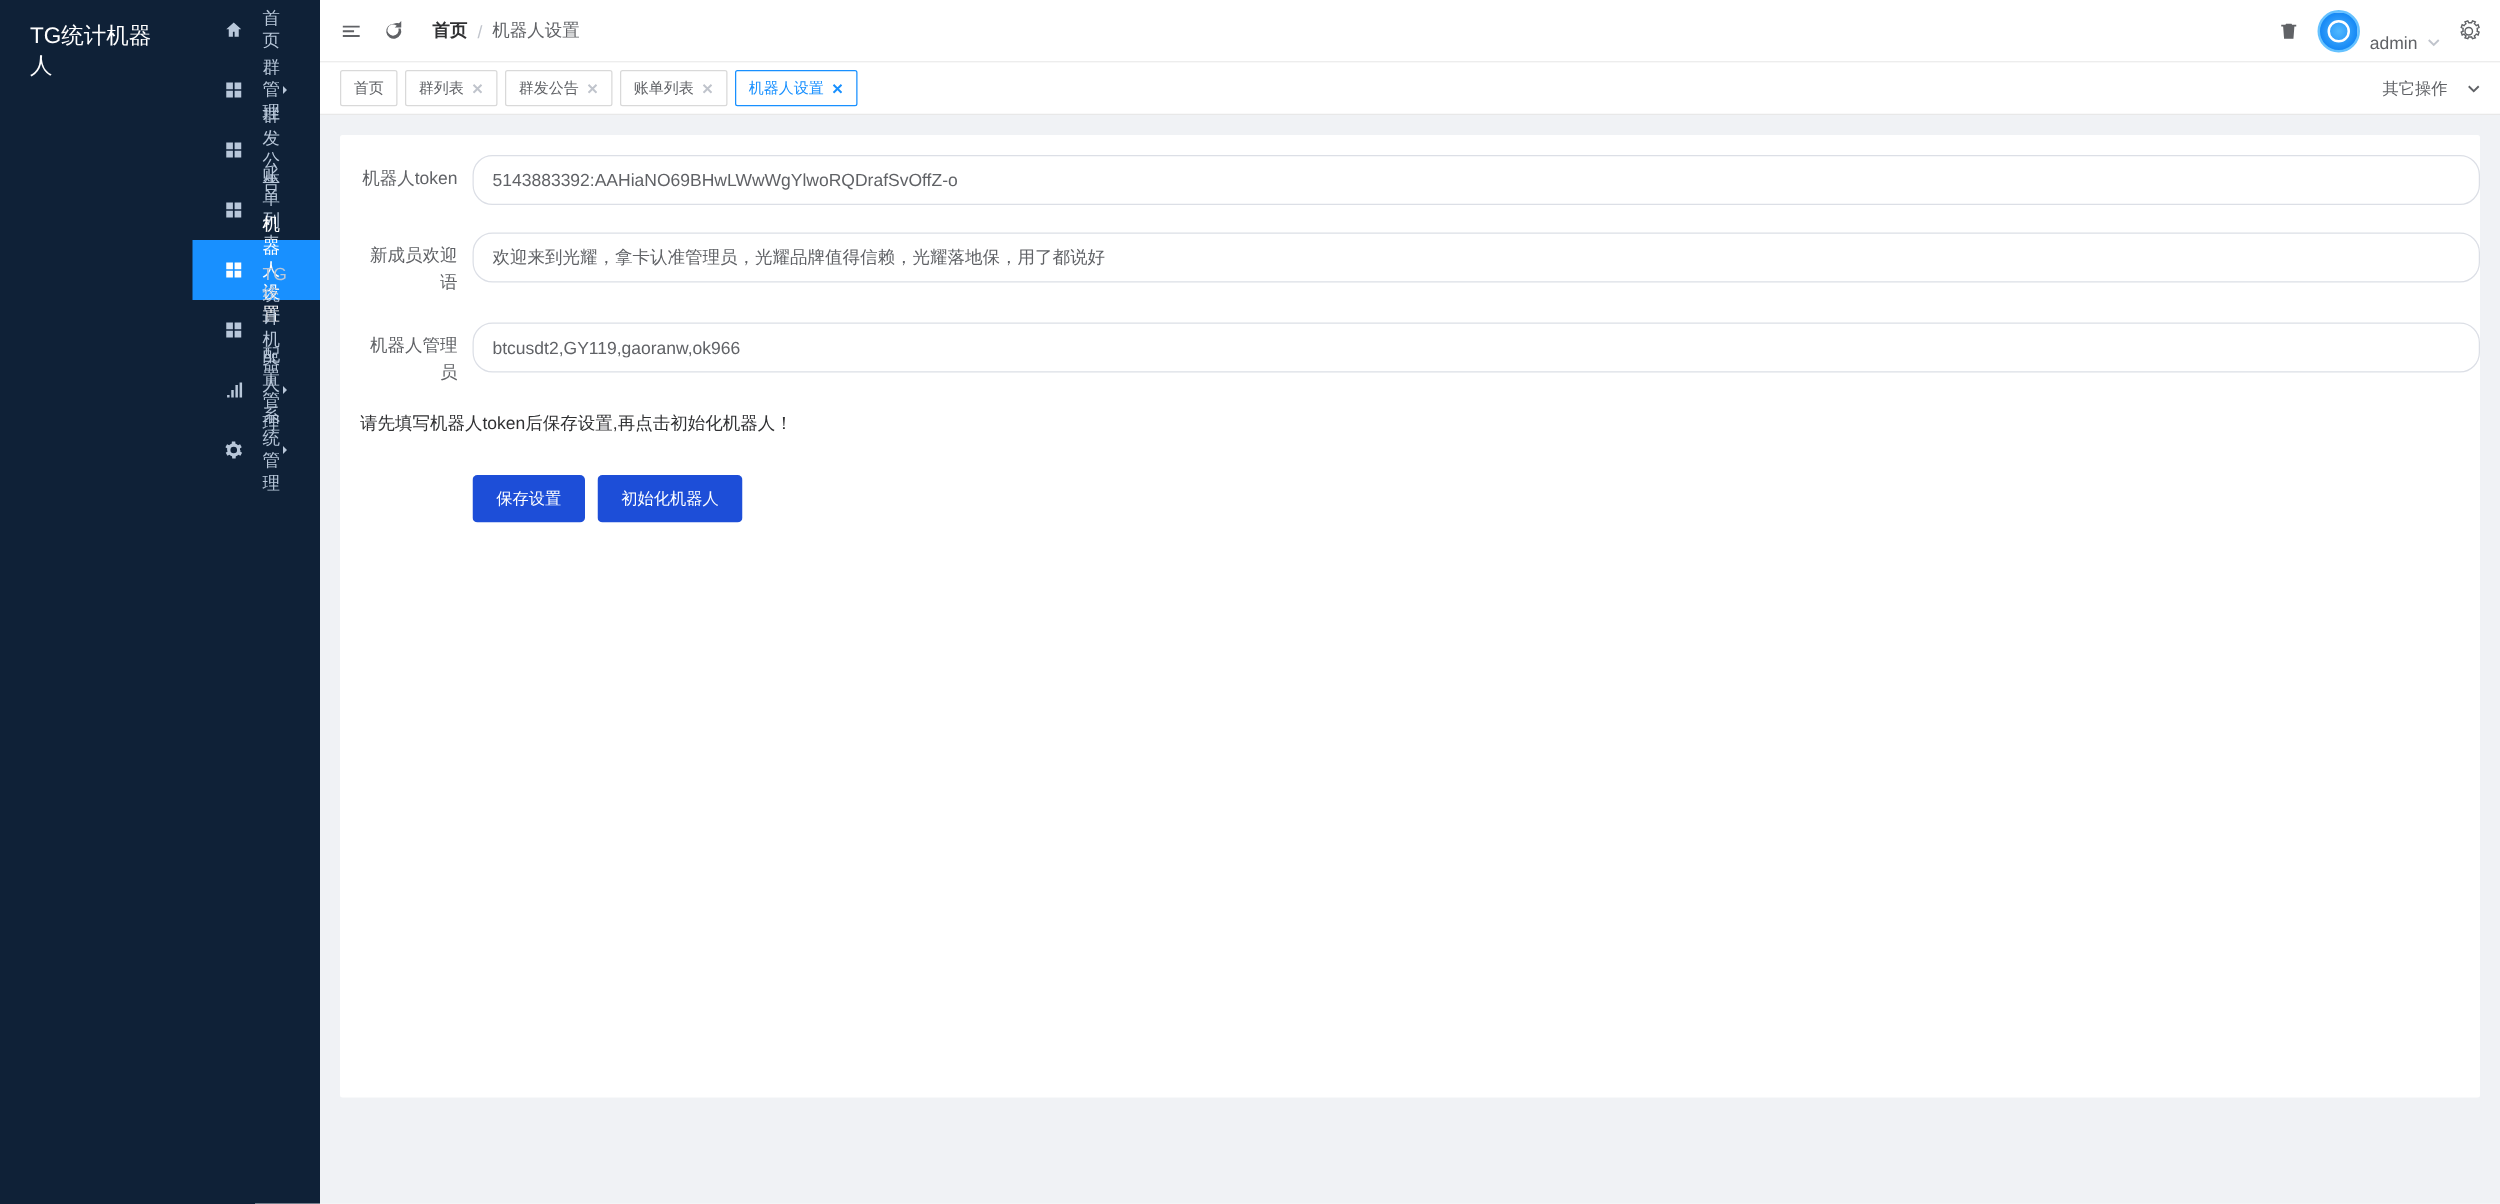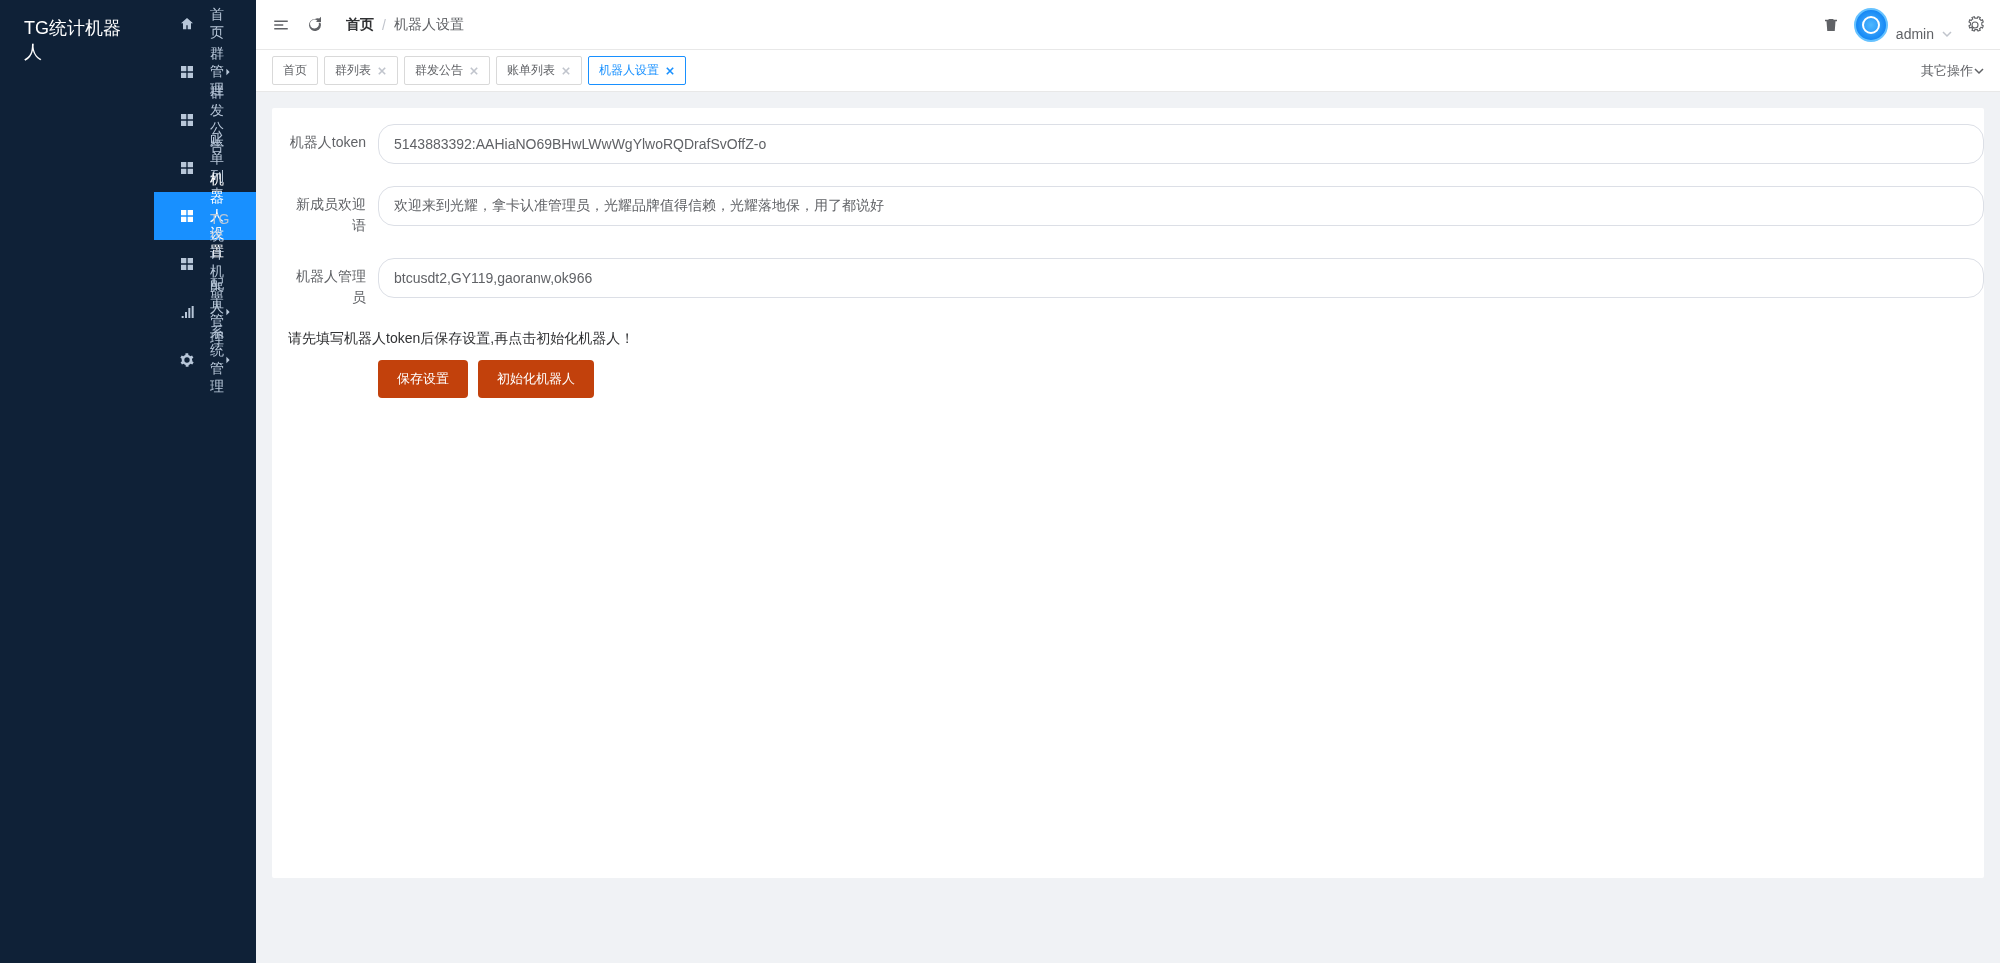--- a/index.html
+++ b/index.html
@@ -244,21 +244,21 @@
       stroke-width: 2;
     }
 
     .tabs-right {
       margin-left: auto;
       display: flex;
       align-items: center;
       font-size: 13px;
       color: #606266;
       cursor: pointer;
-      gap: 1px;
+      gap: 16px;
     }
 
     
     .content-wrap {
       flex: 1;
       padding: 16px;
       overflow: auto;
     }
 
     .content {
@@ -316,22 +316,23 @@
       align-items: center;
       justify-content: center;
       padding: 9px 18px;
       font-size: 13px;
       border-radius: 4px;
       cursor: pointer;
       border: 1px solid transparent;
     }
 
     .btn-primary {
-      background: #c2410c;
+      background: #1d4ed8;
       color: #ffffff;
+      margin-top: 20px;
     }
 
     .help-row {
       margin-bottom: 12px;
     }
   </style>
 </head>
 <body>
 
 <div class="app">

